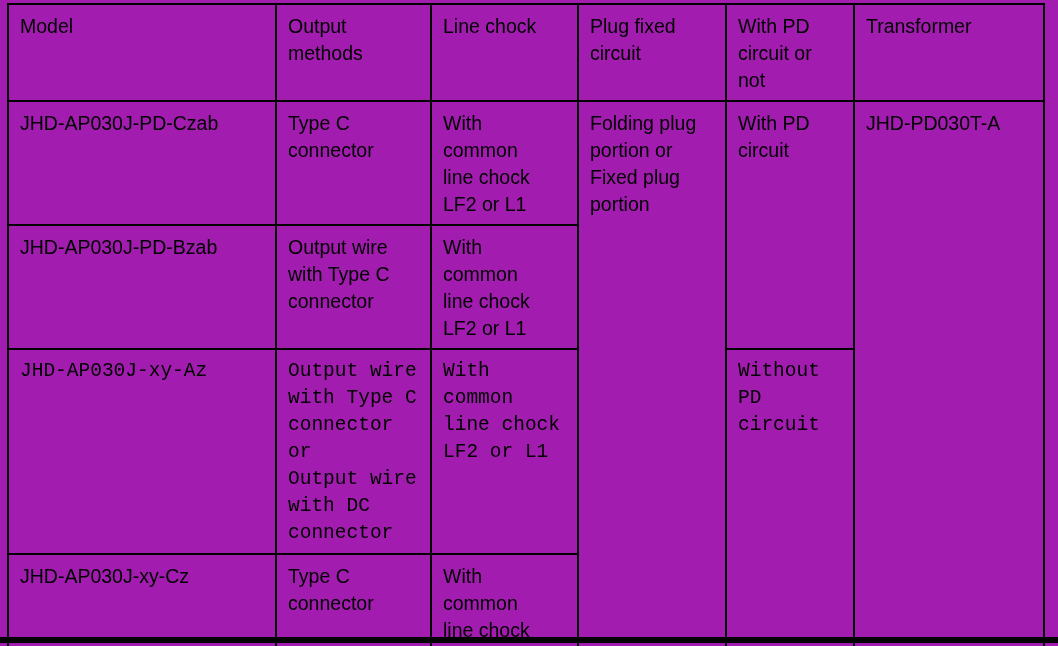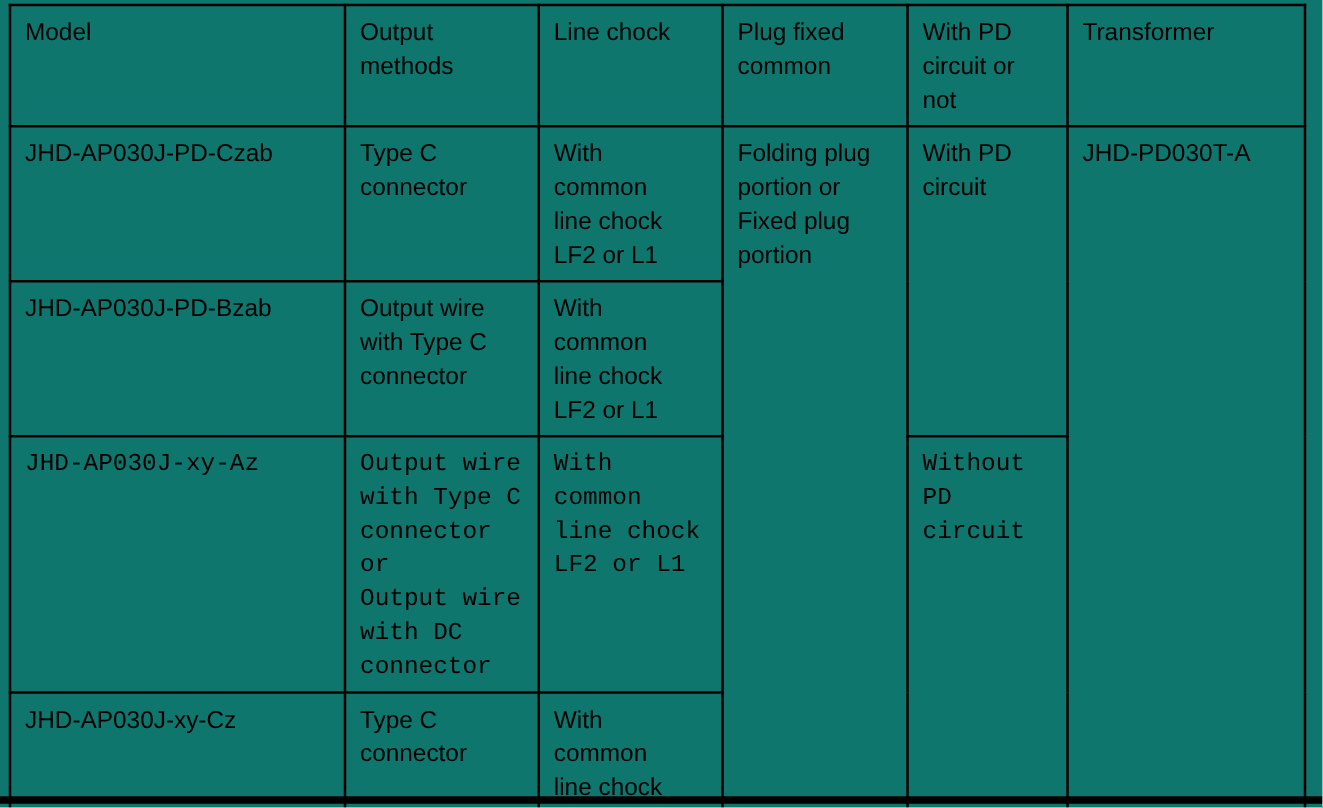--- a/index.html
+++ b/index.html
@@ -7,21 +7,21 @@
     margin: 0; padding: 0;
     width: 1058px; height: 646px;
     background: #ffffff;
     font-family: "Liberation Sans", sans-serif;
     color: #000000;
   }
   .page {
     position: relative;
     width: 1058px; height: 646px;
     overflow: hidden;
-    background: #0f766e;
+    background: #a21caf;
   }
   table.doc-table {
     position: absolute;
     left: 7px; top: 3px;
     width: 1036px;
     border-collapse: collapse;
     table-layout: fixed;
   }
   table.doc-table td, table.doc-table th {
     border: 2px solid #000000;
@@ -67,21 +67,21 @@
       <col class="c-pd">
       <col class="c-transformer">
     </colgroup>
     <thead>
       <tr class="r-header">
         <th>Model</th>
         <th>Output
 methods</th>
         <th>Line chock</th>
         <th>Plug fixed
-common</th>
+circuit</th>
         <th>With PD
 circuit or
 not</th>
         <th>Transformer</th>
       </tr>
     </thead>
     <tbody>
       <tr class="r-0">
         <td>JHD-AP030J-PD-Czab</td>
         <td>Type C

